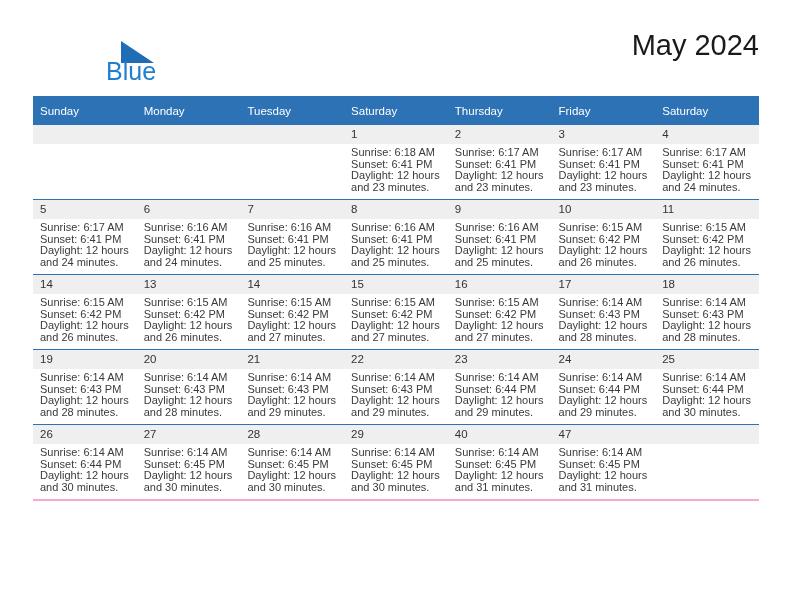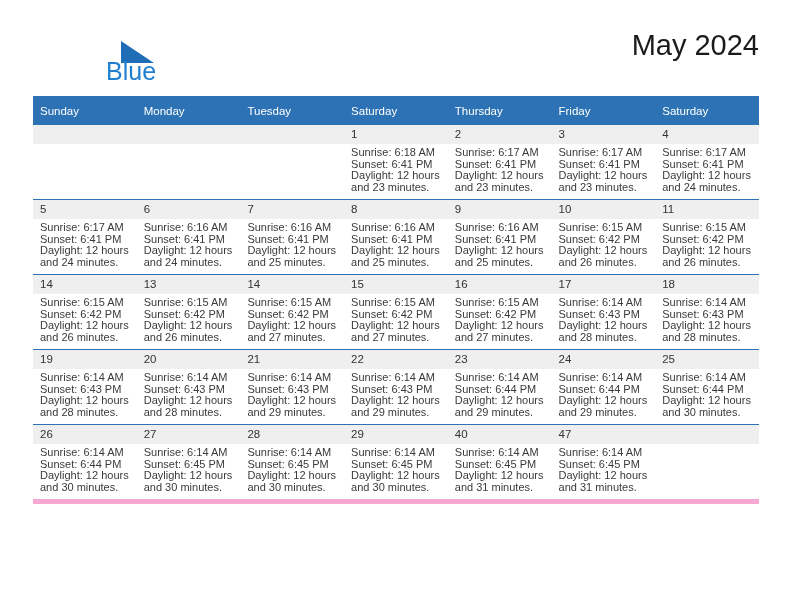--- a/index.html
+++ b/index.html
@@ -107,21 +107,21 @@
   .calendar td {
     width: 103.7px;
     height: 74px;
     vertical-align: top;
     padding: 0;
     border: none;
     border-bottom: 1px solid #2c72b4;
     background: #ffffff;
   }
   .calendar tr.week:last-child td {
-    border-bottom: 5px solid #f9a8d4;
+    border-bottom: 2px solid #f9a8d4;
   }
   .daycell-inner {
     height: 100%;
     box-sizing: border-box;
   }
   .daynum {
     display: block;
     background: #efefef;
     font-size: 11.5px;
     color: #333333;

